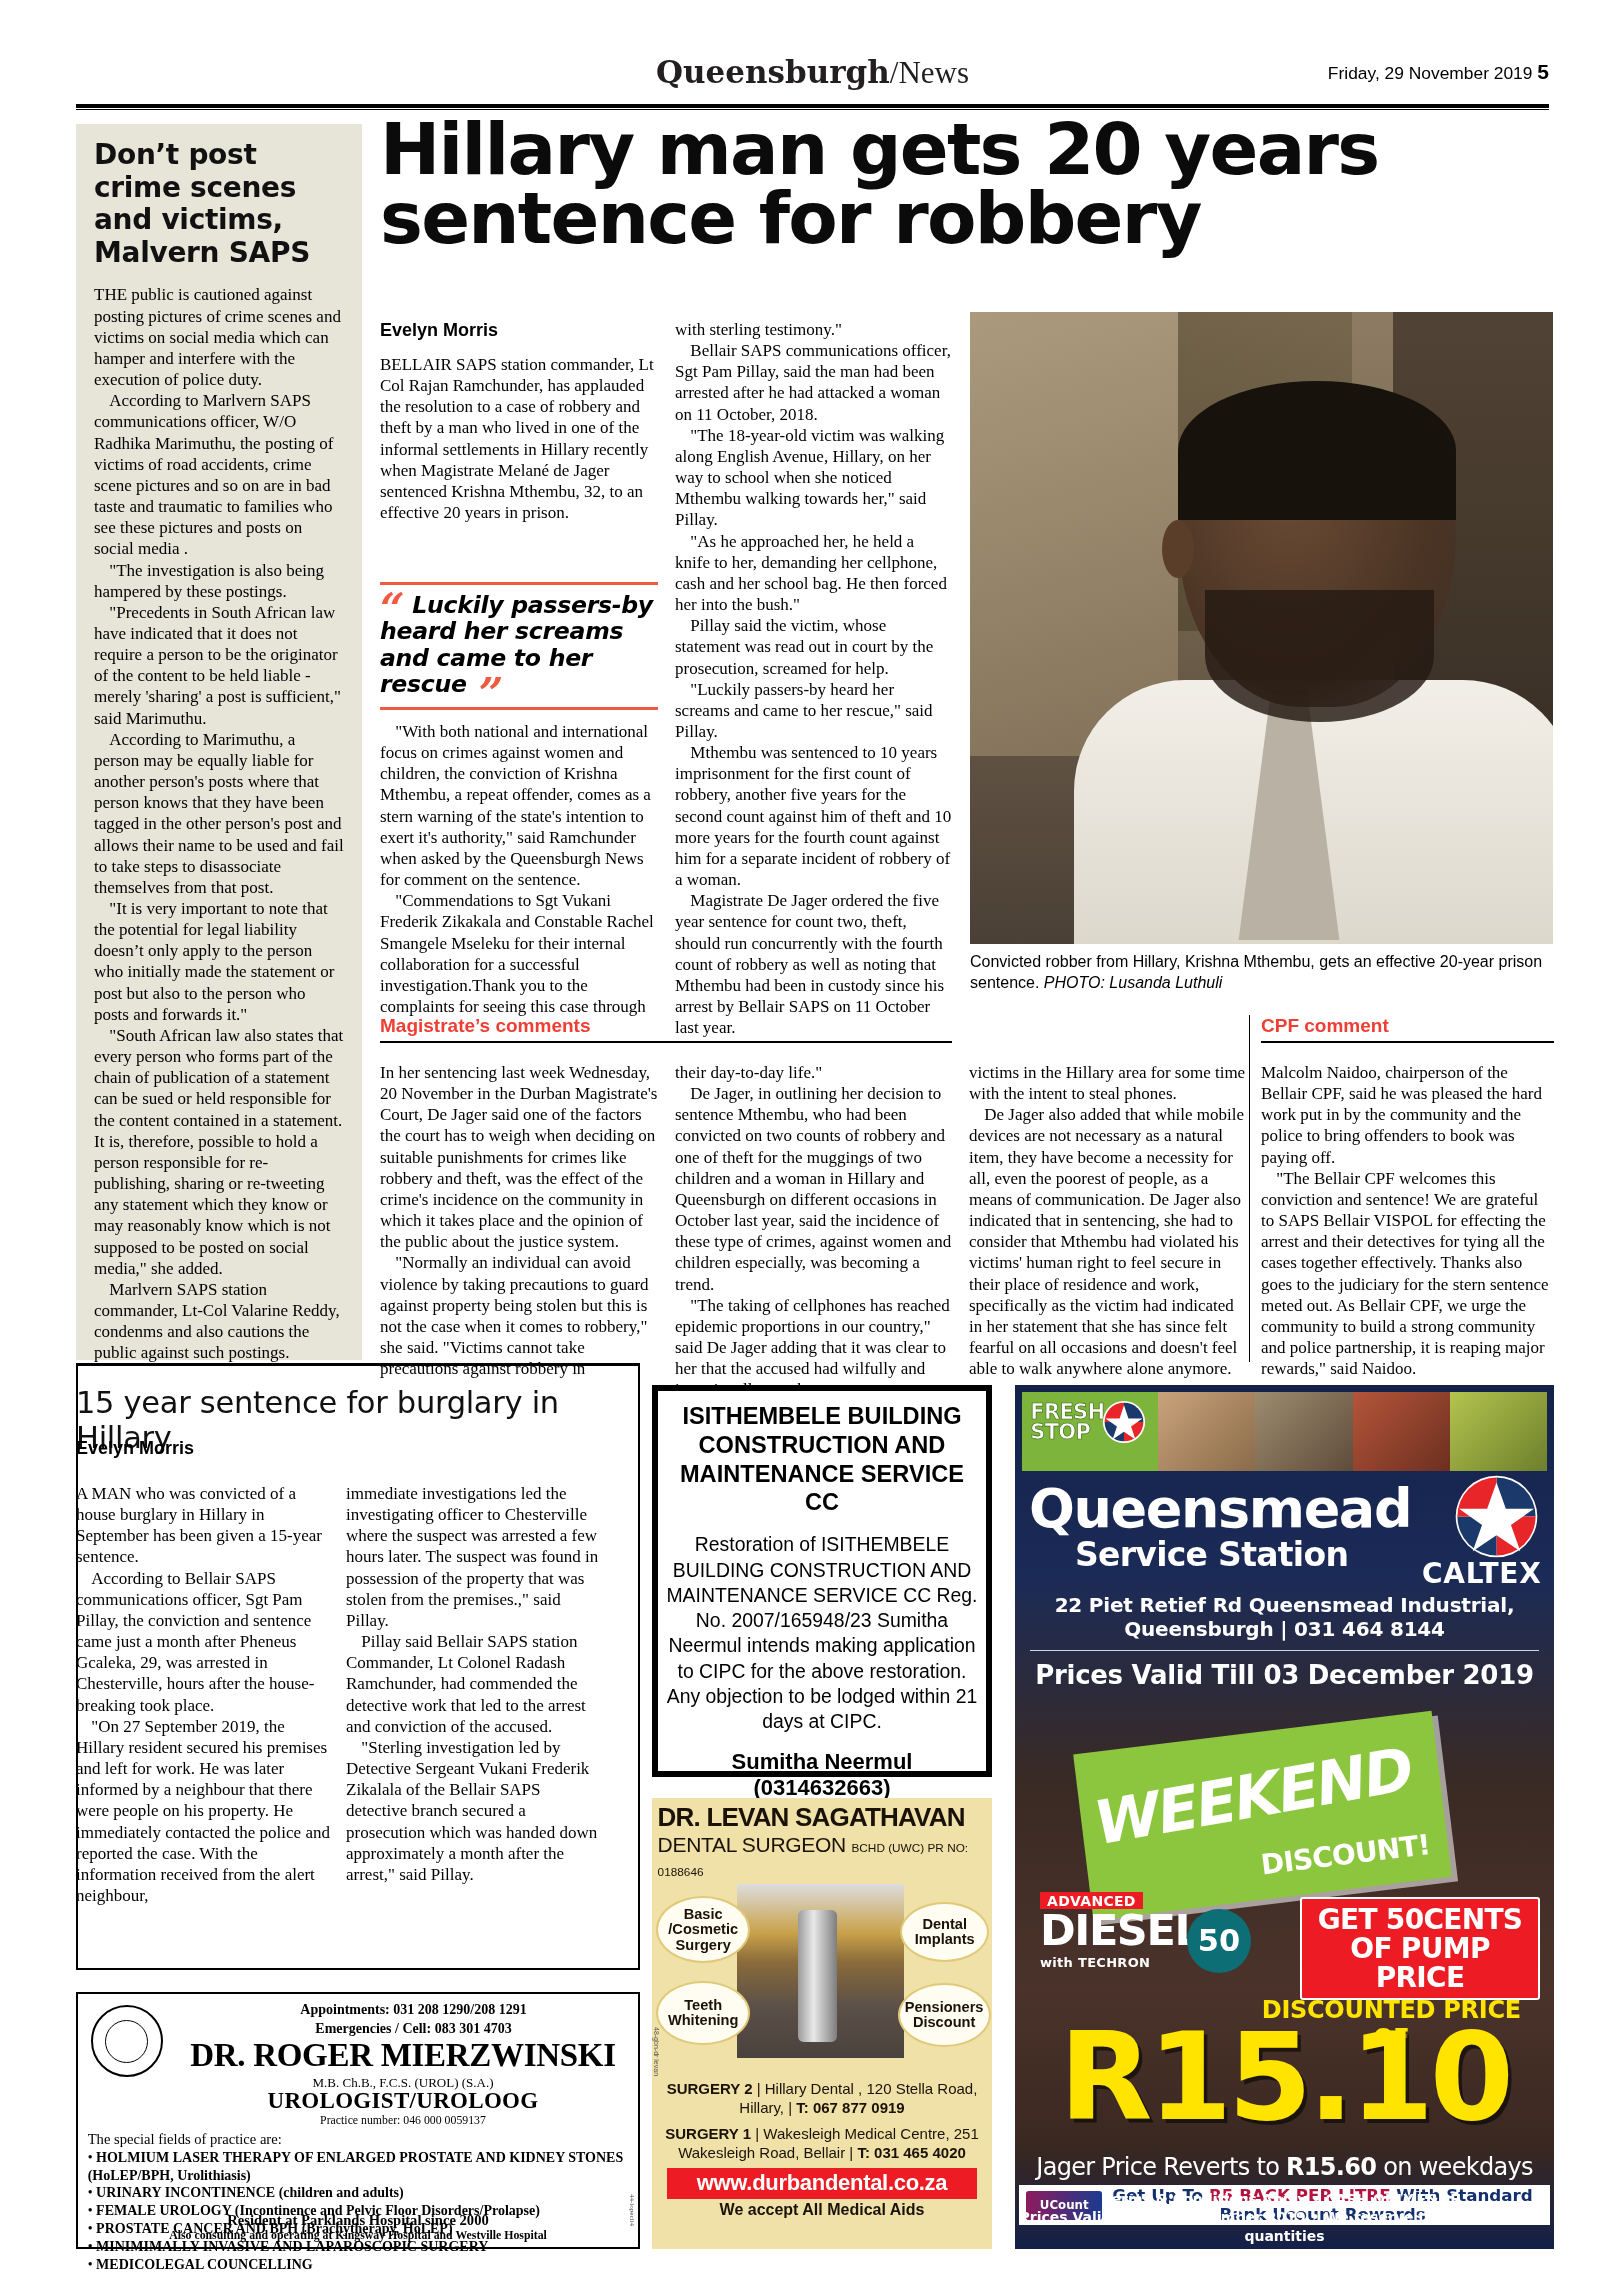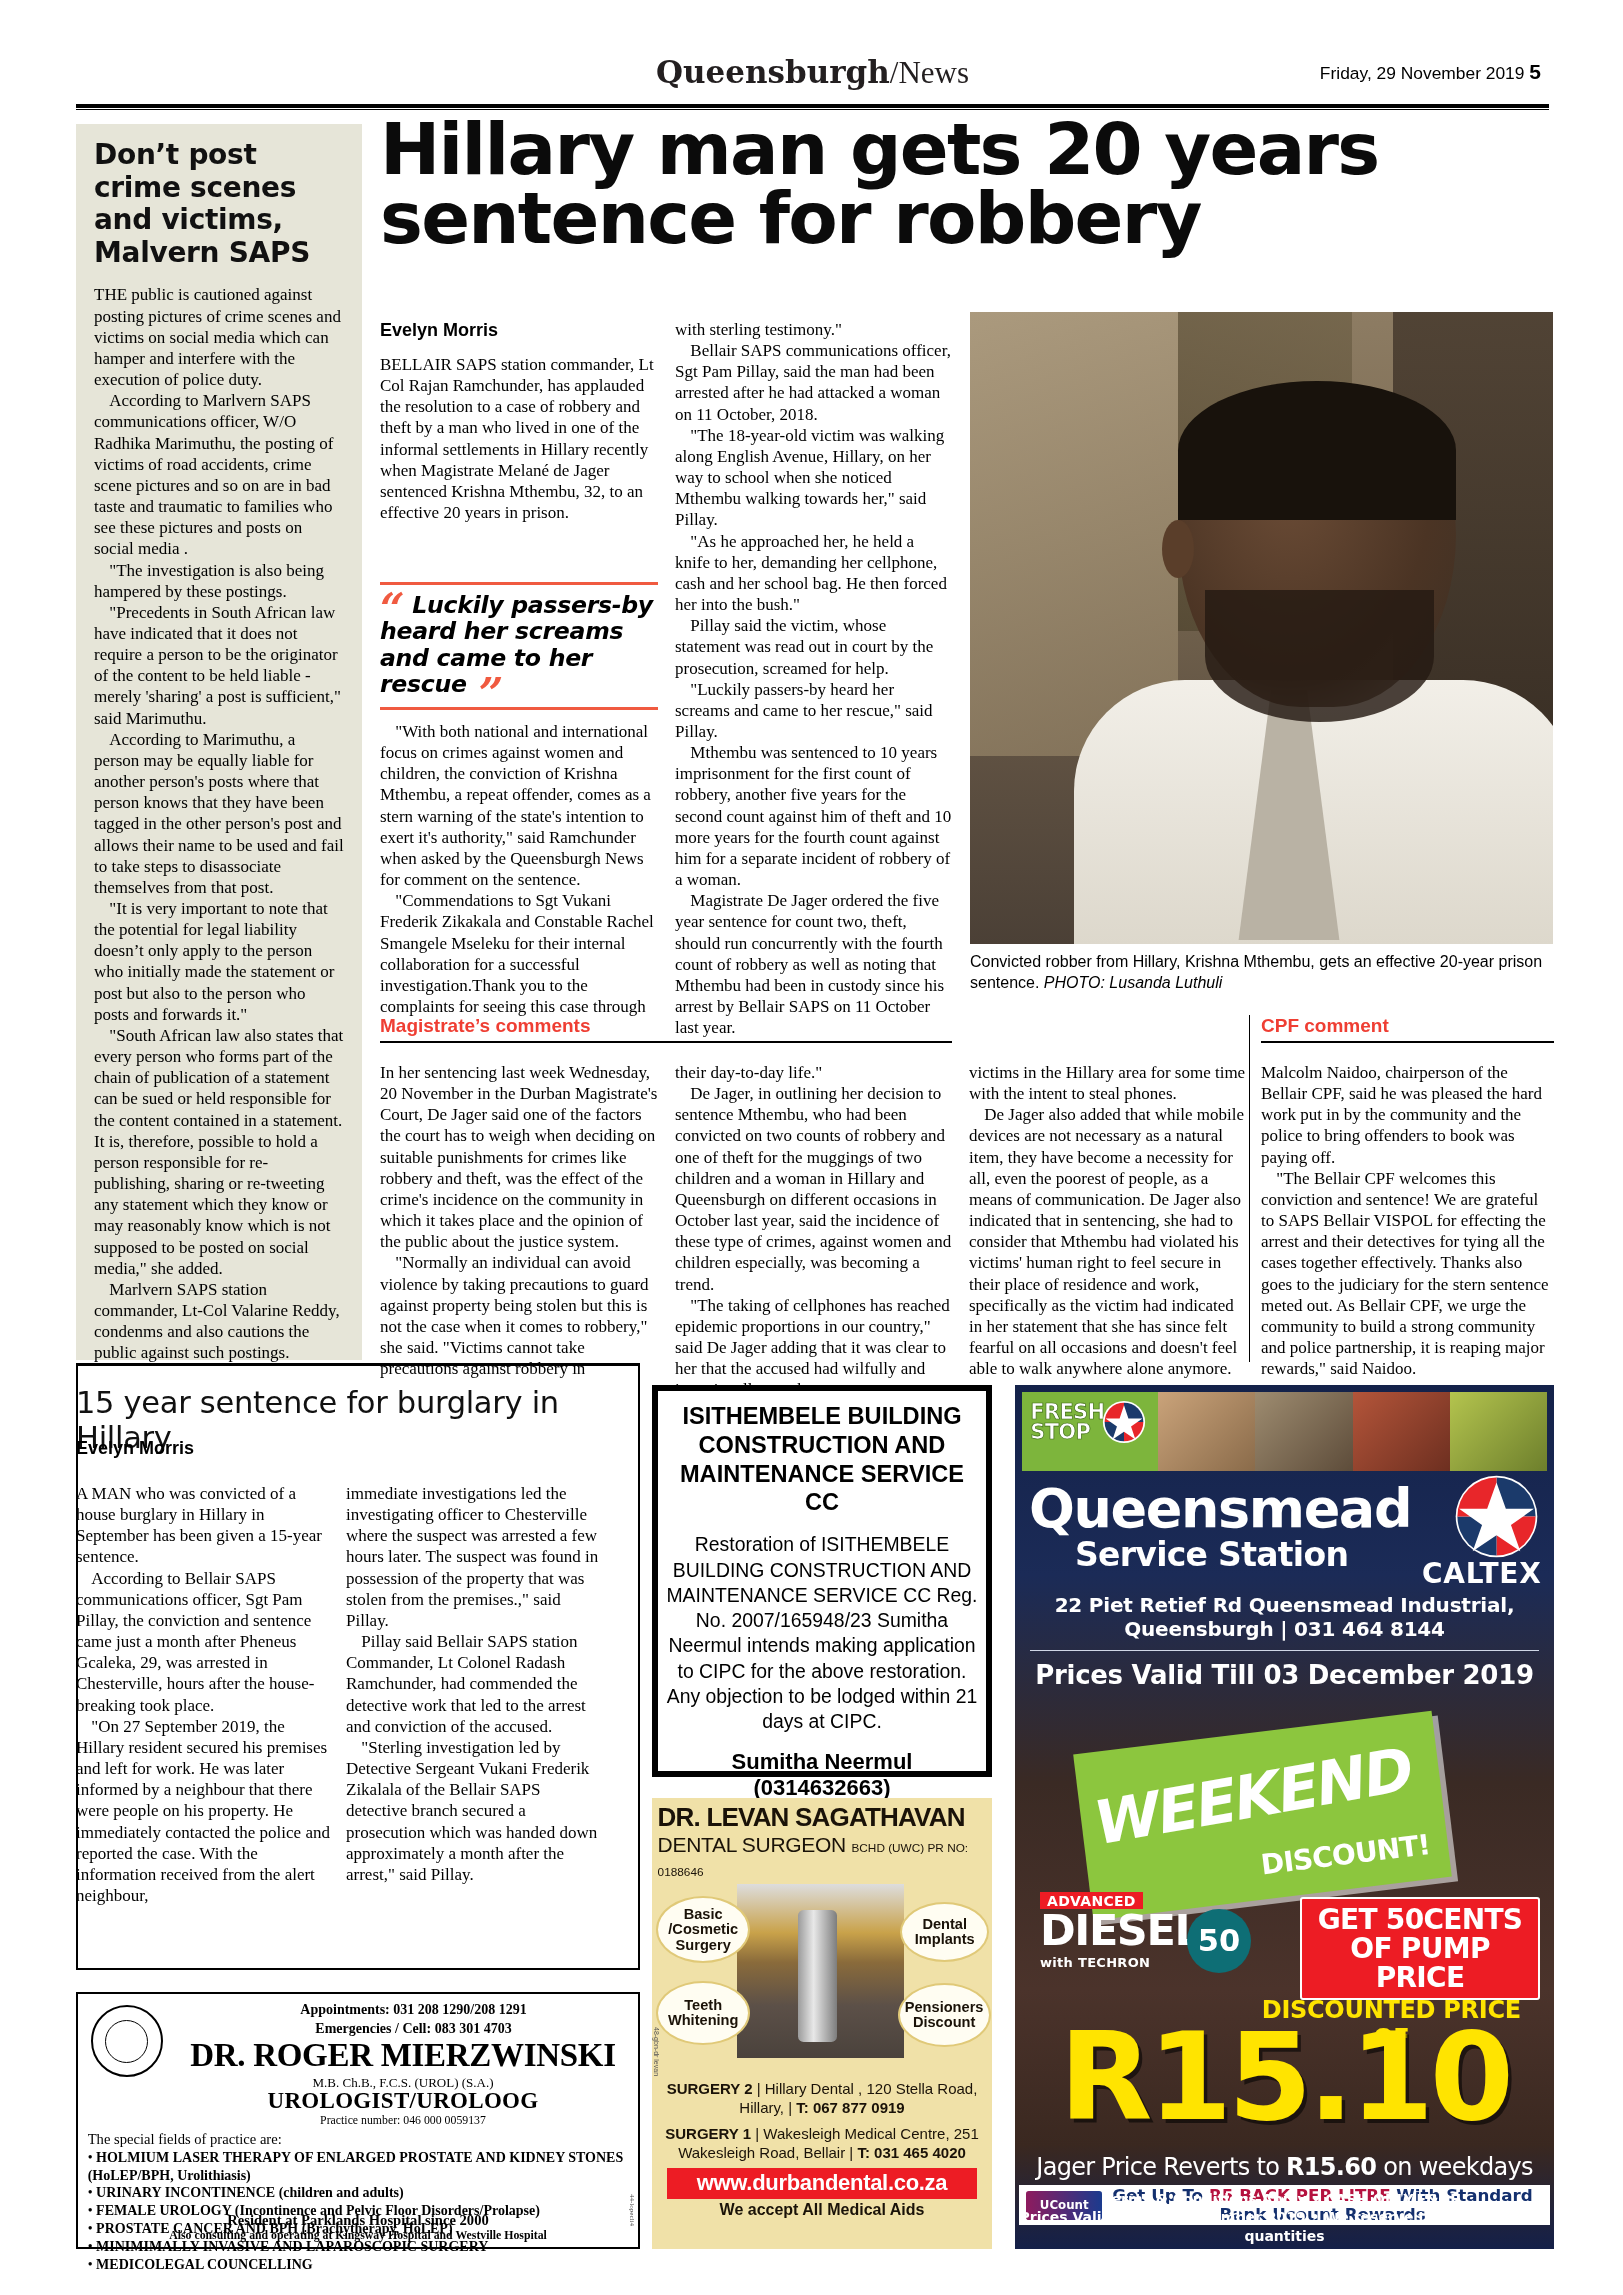--- a/index.html
+++ b/index.html
@@ -12,21 +12,21 @@
     overflow: hidden;
   }
   .page { position: relative; width: 1624px; height: 2295px; padding: 0; }
 
   
   .masthead { position: absolute; left: 76px; top: 54px; width: 1473px; height: 53px; }
   .mh-title { position: absolute; left: 50%; top: 0; transform: translateX(-50%);
     font-size: 31px; letter-spacing: 0px; white-space: nowrap; }
   .mh-title .blk { font-family: "DejaVu Serif", serif; font-weight: bold; color: #231f20; }
   .mh-title .lite { font-family: "Liberation Serif", serif; font-weight: normal; color: #231f20; }
-  .mh-date { position: absolute; right: 8px; top: 6.2px; font-family: "Liberation Sans", sans-serif;
+  .mh-date { position: absolute; right: 0; top: 6.2px; font-family: "Liberation Sans", sans-serif;
     font-size: 17.4px; font-weight: normal; }
   .mh-date b { font-size: 21px; font-weight: bold; }
   .mh-rule { position: absolute; left: 76px; top: 104px; width: 1473px; height: 3.5px; background: #000; }
   .mh-rule2 { position: absolute; left: 76px; top: 109px; width: 1473px; height: 1.4px; background: #000; }
 
   
   .sidebar { position: absolute; left: 76px; top: 124px; width: 286px; height: 1236px;
     background: #e6e5d8; padding: 15.3px 18px 9.7px 18px; }
   .sb-head { font-family: "DejaVu Sans", sans-serif; font-weight: bold; font-size: 28px;
     line-height: 1.16; letter-spacing: -0.3px; color: #111; margin-bottom: 15.3px; }

